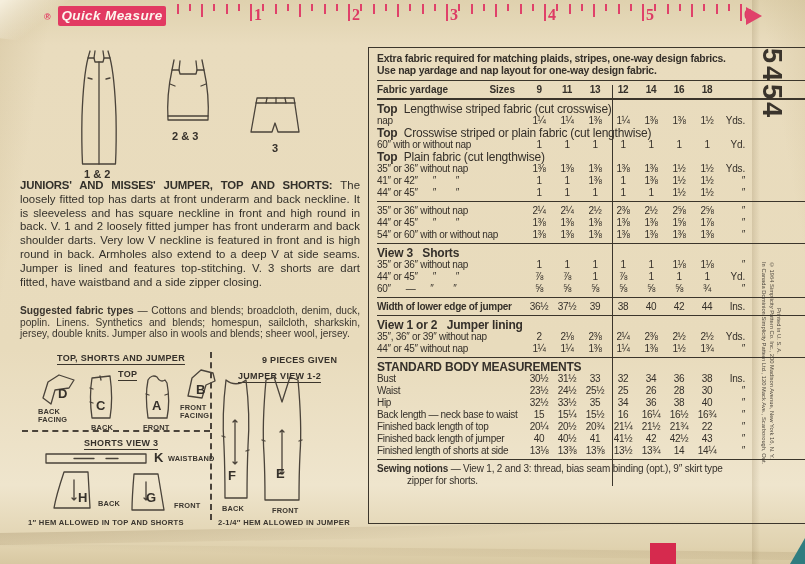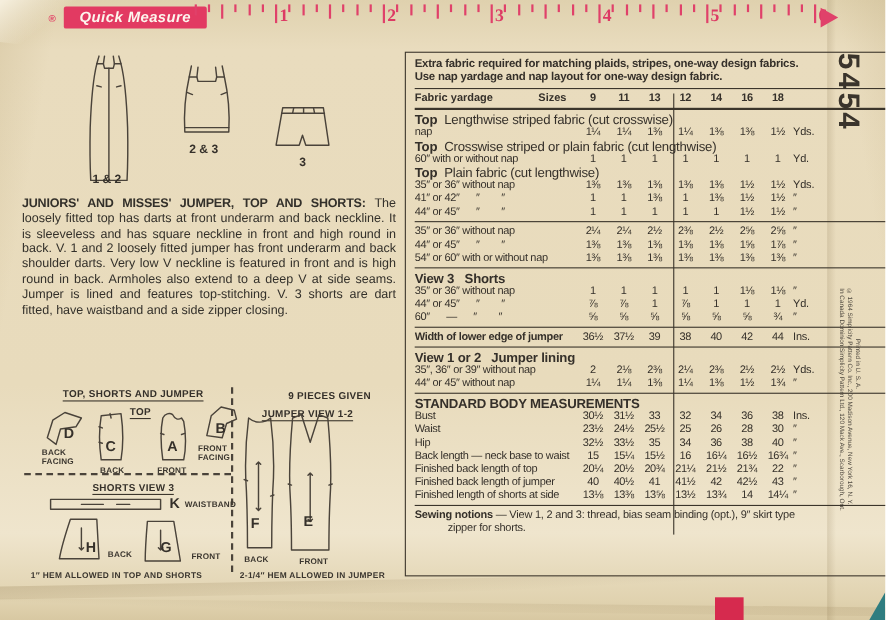--- a/index.html
+++ b/index.html
@@ -8,21 +8,21 @@
     font-family:"Liberation Sans",sans-serif;color:#35302a;
     background:
       linear-gradient(100deg, rgba(190,170,125,.28) 0%, rgba(190,170,125,0) 6%),
       linear-gradient(260deg, rgba(190,170,125,.22) 0%, rgba(190,170,125,0) 5%),
       linear-gradient(180deg,#dfd1ae 0%,#e9dcbe 8%,#e8dbbc 62%,#efe5cd 86%,#e0d2af 97%,#d8c8a2 100%);
   }
   .abs{position:absolute;}
   .nosel{user-select:none;}
   
   #ruler{left:0;top:0;width:805px;height:36px;}
-  #qm-box{left:58px;top:6px;width:130px;height:20px;background:#e23a62;border-radius:2px;
+  #qm-box{left:58px;top:6px;width:108px;height:20px;background:#e23a62;border-radius:2px;
     color:#fdf6ee;font-style:italic;font-weight:bold;font-size:13.5px;line-height:20px;text-align:center;letter-spacing:.4px;}
   #reg-mark{left:44px;top:12px;color:#e23a62;font-size:9px;font-weight:bold;}
   .tick{position:absolute;top:4px;width:2px;background:#e0416a;}
   .inch-num{position:absolute;top:6px;color:#dd3a64;font-family:"Liberation Serif",serif;font-weight:bold;font-size:16px;}
   #ruler-arrow{left:746px;top:7px;width:0;height:0;border-left:16px solid #e0416a;border-top:9px solid transparent;border-bottom:9px solid transparent;}
   
   svg.sketch{overflow:visible;}
   svg.sketch path, svg.sketch line, svg.sketch rect{fill:none;stroke:#4a433a;stroke-width:1.3;stroke-linecap:round;stroke-linejoin:round;}
   .view-label{font-weight:bold;font-size:11px;color:#35302a;}
   
@@ -43,21 +43,21 @@
   #table-note{font-size:10.4px;font-weight:bold;line-height:12.4px;color:#35302a;letter-spacing:-.2px;}
   .rule{border-top:1.4px solid #3b352b;margin:2px 0 3px 0;}
   .rule.heavy{border-top-width:2px;}
   .t-group{display:grid;grid-template-columns:148px 84px 112px 24px;line-height:12px;font-size:10px;}
   .t-group .grp{text-align:center;font-weight:bold;letter-spacing:.5px;}
   .t-row,.t-sizes{display:grid;grid-template-columns:148px repeat(7,28px) 24px;line-height:12px;font-size:10px;align-items:baseline;}
   .t-sizes{font-weight:bold;}
   .t-label{white-space:pre;letter-spacing:-.3px;overflow:hidden;}
   .t-label.bold{font-weight:bold;}
   .t-cell{text-align:center;letter-spacing:-.4px;}
-  .t-unit{text-align:left;letter-spacing:-.2px;}
+  .t-unit{text-align:right;letter-spacing:-.2px;}
   .t-heading{line-height:12px;font-size:12px;white-space:pre;letter-spacing:-.2px;}
   .t-lead{font-weight:bold;white-space:pre;}
   .fr-flex{display:flex;justify-content:space-between;padding-right:10px;font-weight:bold;}
   #v-divider{position:absolute;left:243px;top:37px;height:401px;border-left:1.3px solid #3b352b;width:0;}
   #notions{font-size:10px;line-height:11.8px;letter-spacing:-.2px;margin-top:1px;}
   #notions .lead{font-weight:bold;}
   #notions .l2{padding-left:30px;}
   
   #pattern-number{left:756px;top:48px;writing-mode:vertical-rl;font-weight:bold;font-size:27px;letter-spacing:3px;color:#3a342c;}
   #side-copy{left:760px;top:262px;height:286px;writing-mode:vertical-rl;font-size:5.8px;line-height:7.4px;color:#4c463d;}
@@ -139,39 +139,42 @@
       </div>
     <div id="ruler-arrow" class="abs"></div>
   </div>
 
   <svg class="sketch abs" style="left:68px;top:48px;" width="62" height="124" viewBox="0 0 62 124">
     <path d="M22 3 L20 10 M27 3 L26 10 M35 3 L36 10 M40 3 L42 10"></path>
     <path d="M20 10 C17 22 15 40 14 68 C13.5 92 14 106 14.5 116 L47.5 116 C48 106 48.5 92 48 68 C47 40 45 22 42 10 L36 10 L35 14 L27 14 L26 10 Z"></path>
     <path d="M31 14 L31 116"></path>
     <path d="M20 30 l4 1 M42 30 l-4 1"></path>
   </svg>
-  <span class="view-label abs" style="left:84px;top:157px;text-align:center;">1 &amp; 2</span>
+  <span class="view-label abs" style="left:84px;top:168px;text-align:center;">1 &amp; 2</span>
 
   <svg class="sketch abs" style="left:158px;top:58px;" width="60" height="70" viewBox="0 0 60 70">
     <path d="M16 2 L14 12 M22 3 L21 12 M38 3 L39 12 M44 2 L46 12"></path>
     <path d="M14 12 C10 30 9 45 10 62 L50 62 C51 45 50 30 46 12 L39 12 L38 16 L22 16 L21 12 Z"></path>
     <path d="M10 58 L50 58"></path>
     <path d="M12 26 l5 2 M48 26 l-5 2"></path>
   </svg>
   <span class="view-label abs" style="left:172px;top:130px;">2 &amp; 3</span>
 
   <svg class="sketch abs" style="left:247px;top:92px;" width="58" height="48" viewBox="0 0 58 48">
     <path d="M10 6 L4 40 L25 40 L28 31 L31 40 L52 40 L47 6 Z"></path>
     <path d="M9 11 L48 11"></path>
     <path d="M20 6 L19 11 M29 6 L29 11 M38 6 L39 11"></path>
   </svg>
   <span class="view-label abs" style="left:272px;top:142px;">3</span>
 
   <div id="description" class="abs">
     <span class="lead">JUNIORS' AND MISSES' JUMPER, TOP AND SHORTS:</span><span> The loosely fitted top has darts at front underarm and back neckline. It is sleeveless and has square neckline in front and high round in back. V. 1 and 2 loosely fitted jumper has front underarm and back shoulder darts. Very low V neckline is featured in front and is high round in back. Armholes also extend to a deep V at side seams. Jumper is lined and features top-stitching. V. 3 shorts are dart fitted, have waistband and a side zipper closing.</span>
+  </div>
+  <div id="fabric-types" class="abs">
+    <span class="lead">Suggested fabric types</span><span> — Cottons and blends; broadcloth, denim, duck, poplin. Linens. Synthetics and blends; homespun, sailcloth, sharkskin, jersey, double knits. Jumper also in wools and blends; sheer wool, jersey.</span>
   </div>
 
   <span class="diag-head abs" style="left:57px;top:353px;">TOP, SHORTS AND JUMPER</span>
   <span class="diag-head noline abs" style="left:262px;top:355px;">9 PIECES GIVEN</span>
   <span class="diag-head abs" style="left:118px;top:369px;">TOP</span>
   <span class="diag-head abs" style="left:238px;top:371px;">JUMPER VIEW 1-2</span>
   <div class="dash-v abs" style="left:210px;top:352px;height:168px;"></div>
   <div class="dash-h abs" style="left:22px;top:430px;width:188px;"></div>
   <span class="diag-head abs" style="left:84px;top:438px;">SHORTS VIEW 3</span>
 

